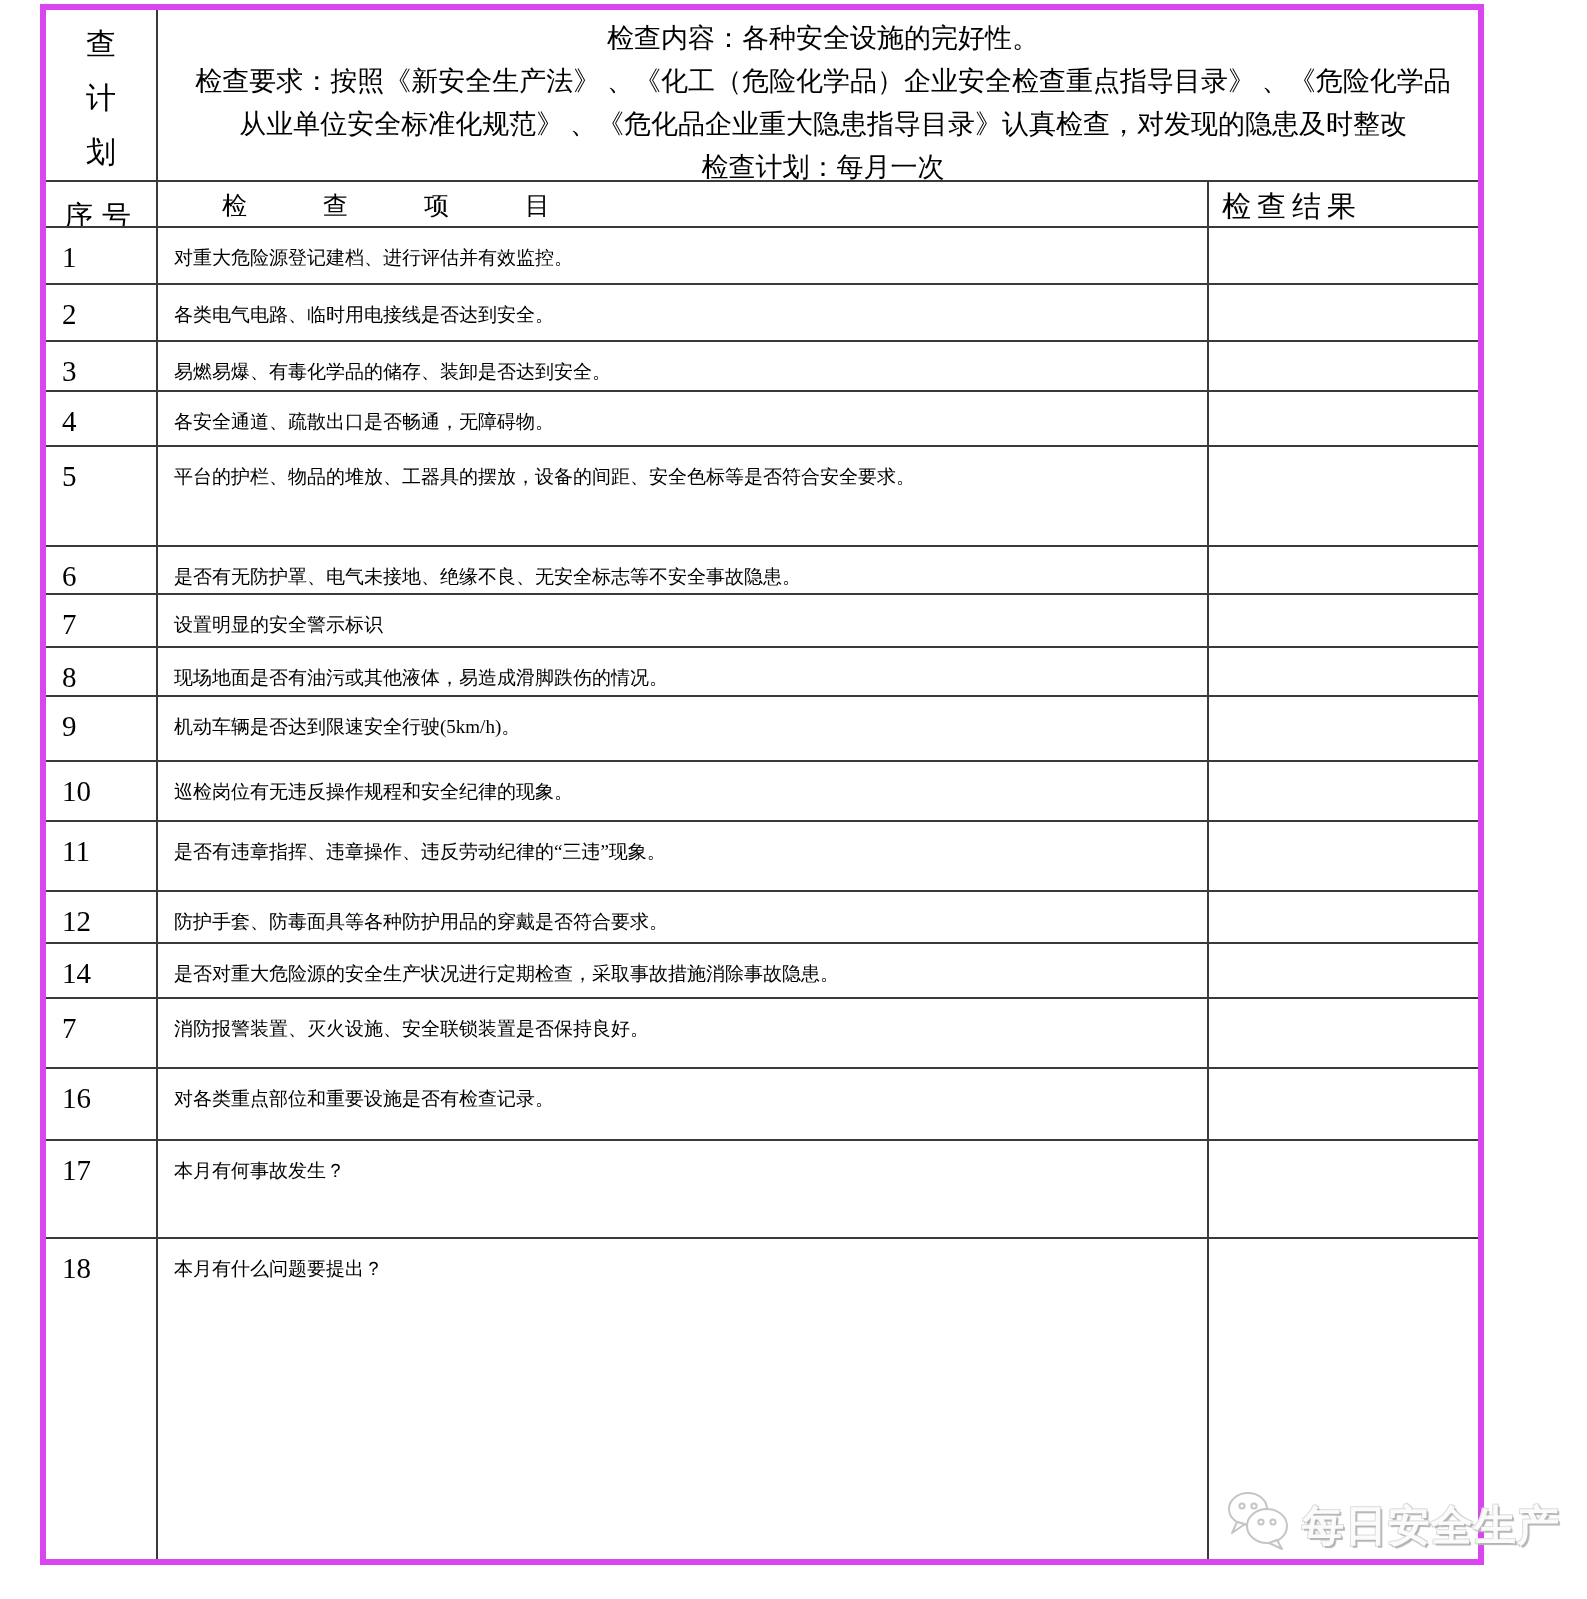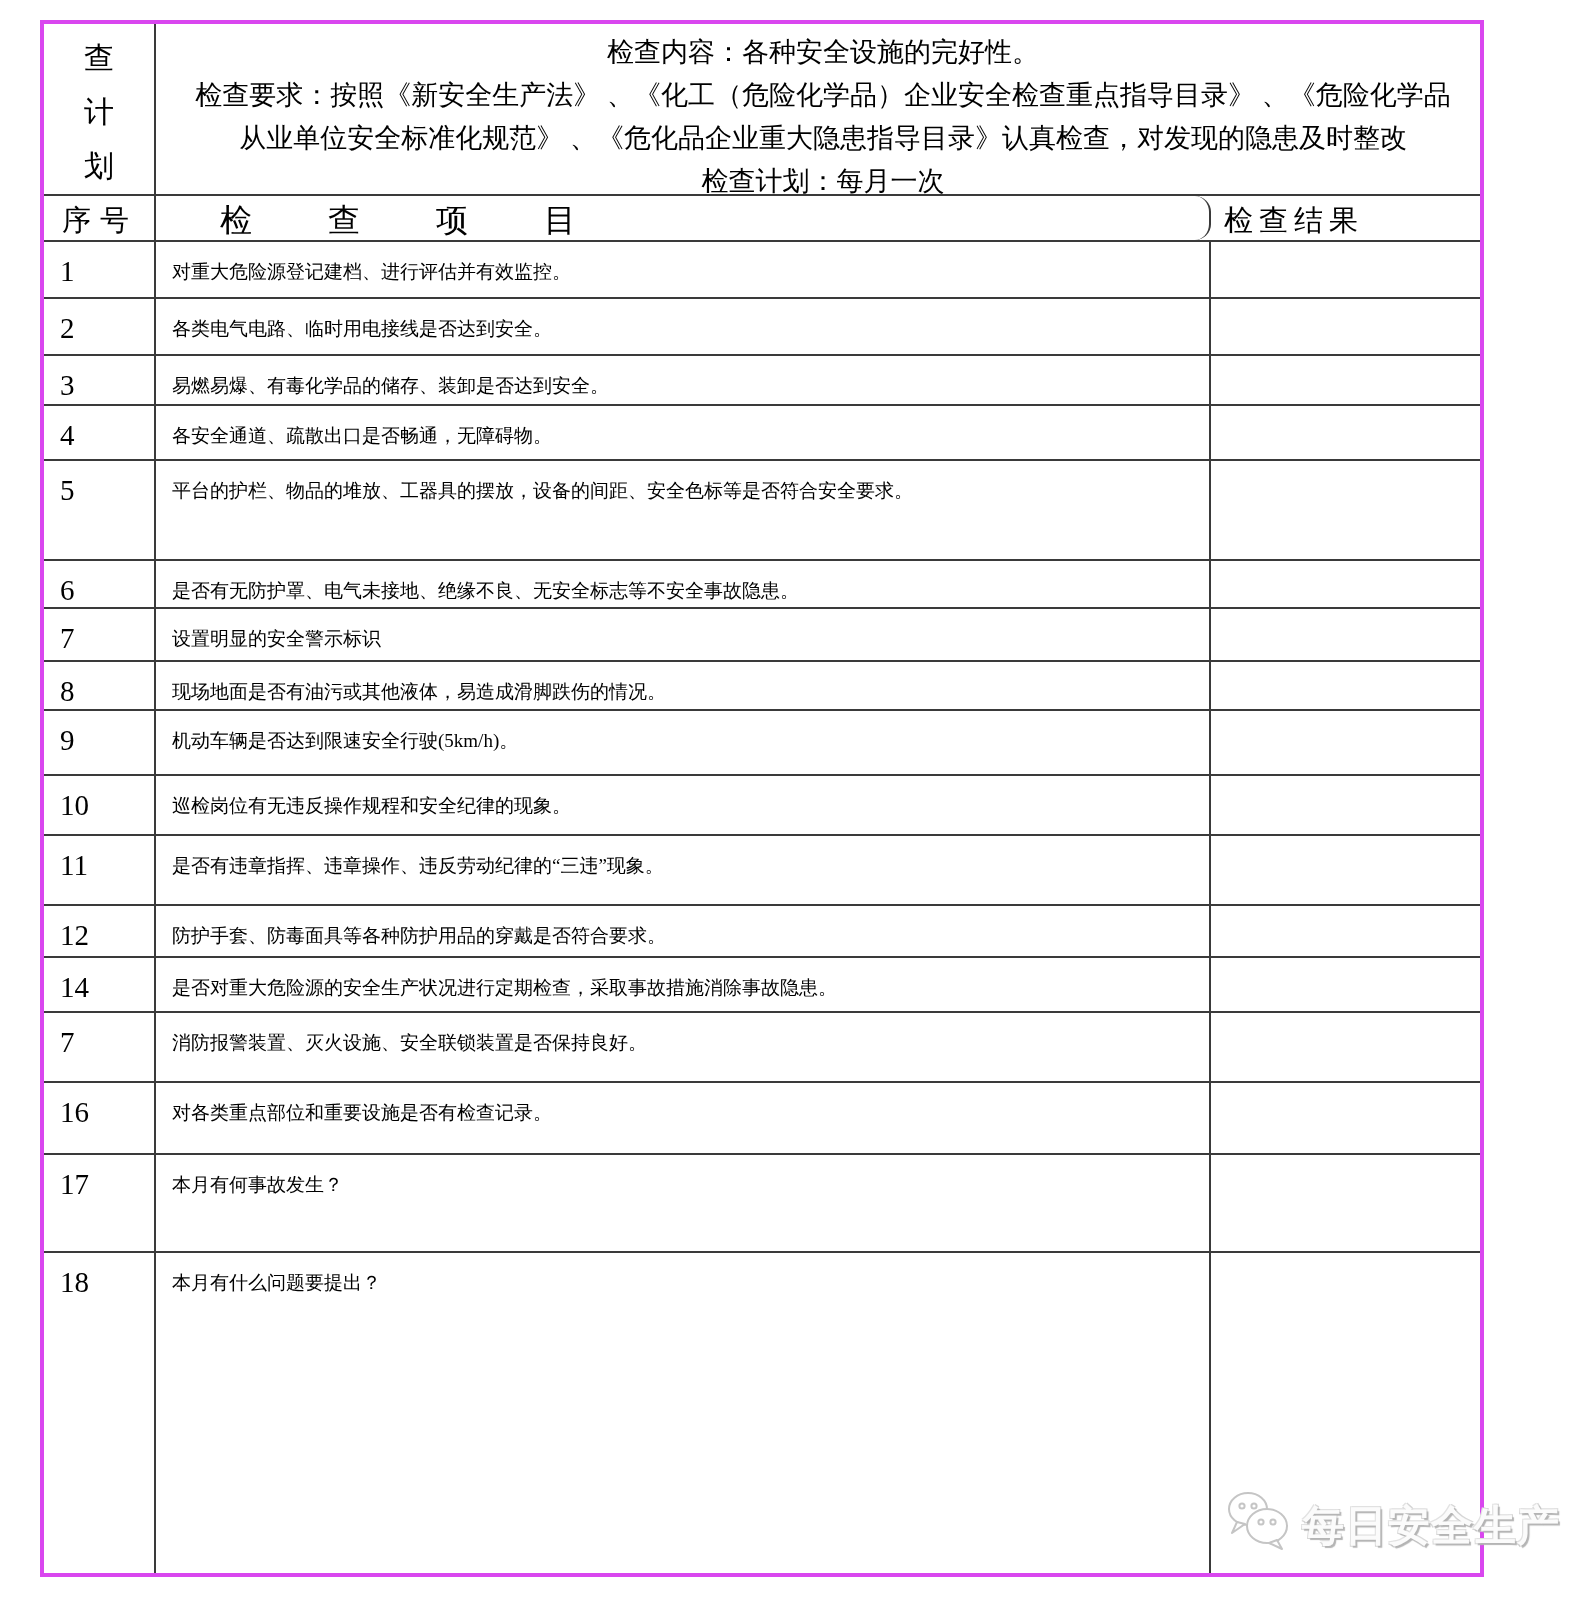--- a/index.html
+++ b/index.html
@@ -5,22 +5,22 @@
   html,body{margin:0;padding:0;}
   body{
     width:1587px;height:1599px;
     background:#ffffff;
     font-family:"Liberation Serif","DejaVu Serif",serif;
     color:#000;
     position:relative;
     overflow:hidden;
   }
   .tbl{
-    position:absolute;left:40px;top:20px;width:1444px;
-    border:4px solid #d946ef;
+    position:absolute;left:40px;top:4px;width:1444px;
+    border:6px solid #d946ef;
     box-sizing:border-box;
     background:#fff;
   }
   .row{display:flex;border-bottom:2px solid #3a3a3a;box-sizing:border-box;}
   .row:last-child{border-bottom:none;}
   .cell{box-sizing:border-box;overflow:hidden;}
   .c-num{
     width:112px;flex:0 0 112px;
     border-right:2px solid #3a3a3a;
     padding:10px 4px 0 16px;
@@ -53,24 +53,24 @@
     padding:7px 0 0 10px;
     box-sizing:border-box;
     text-align:center;
   }
   .plan-main .pline{
     font-size:27px;line-height:43px;
     white-space:nowrap;
   }
   
   .row-colhead{height:46px;}
-  .h-num{font-size:29px;letter-spacing:9px;padding:5px 0 0 18px;}
+  .h-num{font-size:29px;letter-spacing:9px;padding:15px 0 0 18px;}
   .h-item{
-    font-size:32px;letter-spacing:76px;
-    padding:5px 0 0 64px;white-space:nowrap;line-height:38px;border-radius:16px;
+    font-size:25px;letter-spacing:76px;
+    padding:5px 0 0 64px;white-space:nowrap;line-height:38px;
   }
   .h-result{
     font-size:29px;letter-spacing:6px;
     padding:5px 0 0 13px;white-space:nowrap;line-height:38px;
     box-sizing:border-box;
   }
   
   .watermark{
     position:absolute;left:1224px;top:1488px;
     display:flex;align-items:flex-end;

